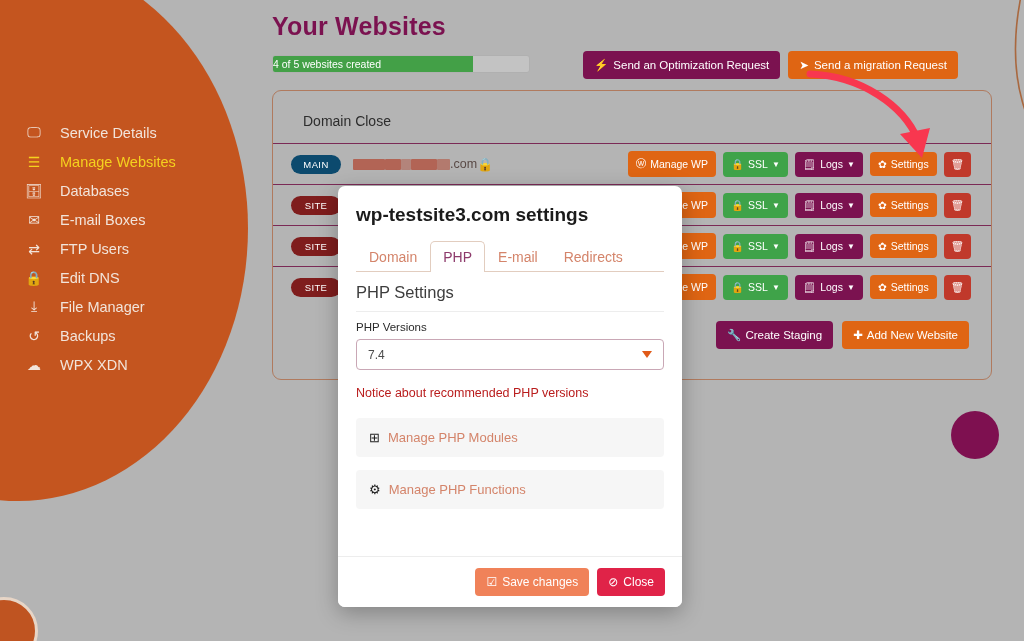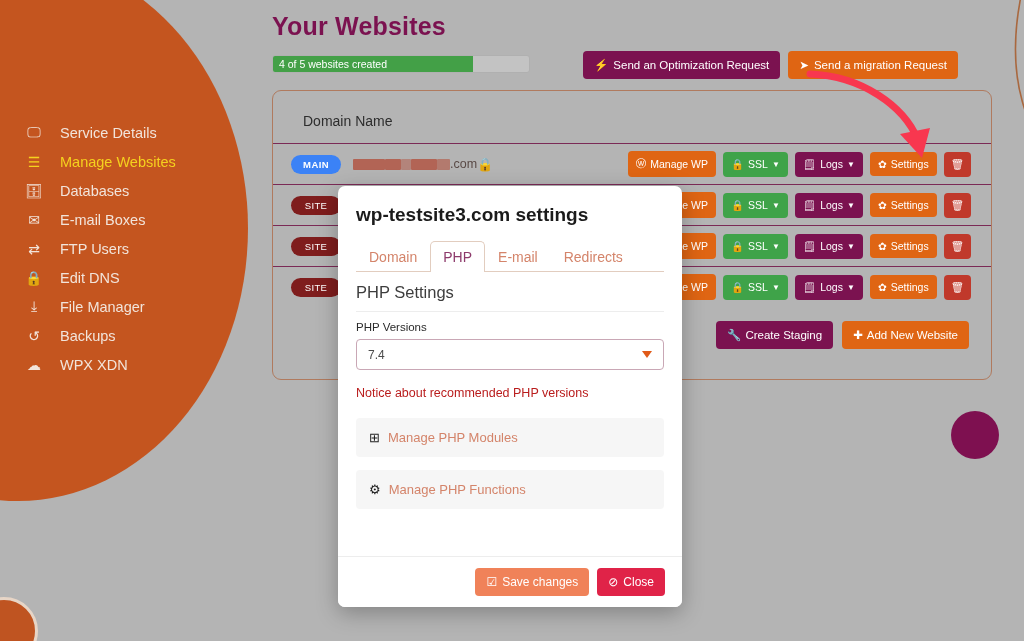--- a/index.html
+++ b/index.html
@@ -50,21 +50,21 @@
     border-radius: 3px;
     overflow: hidden;
     position: relative;
   }
   .progress-fill {
     width: 78%; height: 100%;
     background: #43a047;
     display: flex; align-items: center;
   }
   .progress-label {
-    color: #fff; font-size: 10.5px; padding-left: 6px;
+    color: #fff; font-size: 10.5px; 
     white-space: nowrap;
   }
 
   .head-actions {
     position: absolute; left: 583px; top: 51px;
     display: flex; gap: 8px; z-index: 3;
   }
   .btn {
     border: none; border-radius: 4px;
     color: #fff; font-size: 11.5px;
@@ -96,21 +96,21 @@
     padding: 0 20px 0 18px;
     position: relative;
   }
   .row.first { border-top: 1.2px solid #7b2a56; }
   .badge {
     width: 50px; text-align: center;
     font-size: 9.5px; color: #fff;
     border-radius: 11px; padding: 4px 0;
     letter-spacing: .4px;
   }
-  .badge-main { background: #3b82f6; font-weight: bold; }
+  .badge-main { background: #0c4a6e; }
   .badge-site { background: #7f1d1d; }
   .domain {
     display: flex; align-items: center; 
     margin-left: 12px; flex: 1;
   }
   .redact { height: 11px; border-radius: 1px; background: #b24a35; opacity: .75; }
   .domain-text { font-size: 12.5px; color: #5a4a46; }
   .lock-green { color: #3fa349; font-size: 13px; }
 
   .row-actions { display: flex; gap: 7px; align-items: center; }
@@ -262,21 +262,21 @@
     <span>⚡</span>
     <span>Send an Optimization Request</span>
   </button>
   <button class="btn btn-orange">
     <span>➤</span>
     <span>Send a migration Request</span>
   </button>
 </div>
 
 <div class="card">
-  <div class="card-head">Domain Name</div>
+  <div class="card-head">Domain Close</div>
   <div class="table">
 
     <div class="row first">
       <span class="badge badge-main">MAIN</span>
       <span class="domain">
         <span class="redact" style="width:32px"></span>
         <span class="redact" style="width:16px"></span>
         <span class="redact" style="width:10px;opacity:.45"></span>
         <span class="redact" style="width:26px"></span>
         <span class="redact" style="width:13px;opacity:.55"></span>

